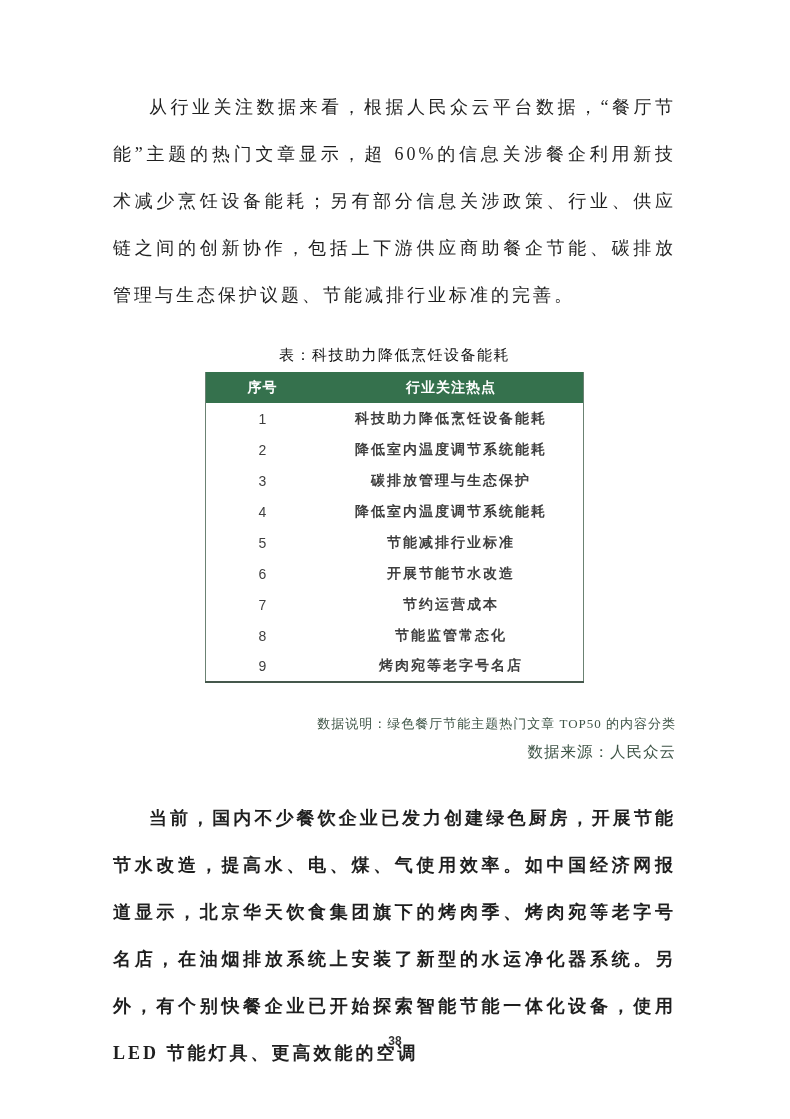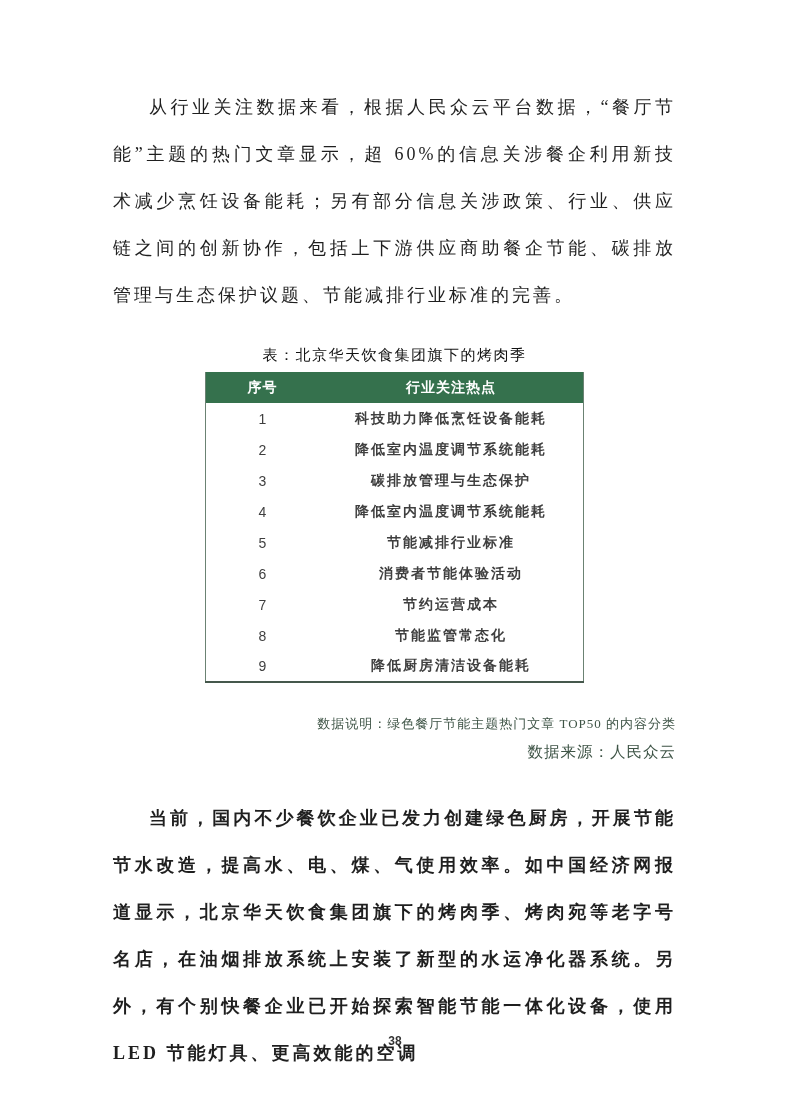--- a/index.html
+++ b/index.html
@@ -91,21 +91,21 @@
 </style>
 </head>
 <body>
 
 <div class="page">
 
   <p class="body-par par-1">从行业关注数据来看，根据人民众云平台数据，“餐厅节能”主题的热门文章显示，超 60%的信息关涉餐企利用新技术减少烹饪设备能耗；另有部分信息关涉政策、行业、供应链之间的创新协作，包括上下游供应商助餐企节能、碳排放管理与生态保护议题、节能减排行业标准的完善。</p>
 
   <div class="table-block">
 
-    <div class="table-title">表：北京华天饮食集团旗下的烤肉季</div>
+    <div class="table-title">表：科技助力降低烹饪设备能耗</div>
 
     <table class="report-table">
       <colgroup>
         <col class="col-index">
         <col class="col-topic">
       </colgroup>
       <thead>
         <tr>
           <th>序号</th>
           <th>行业关注热点</th>
@@ -127,33 +127,33 @@
         <tr>
           <td class="cell-index">4</td>
           <td class="cell-topic">降低室内温度调节系统能耗</td>
         </tr>
         <tr>
           <td class="cell-index">5</td>
           <td class="cell-topic">节能减排行业标准</td>
         </tr>
         <tr>
           <td class="cell-index">6</td>
-          <td class="cell-topic">消费者节能体验活动</td>
+          <td class="cell-topic">开展节能节水改造</td>
         </tr>
         <tr>
           <td class="cell-index">7</td>
           <td class="cell-topic">节约运营成本</td>
         </tr>
         <tr>
           <td class="cell-index">8</td>
           <td class="cell-topic">节能监管常态化</td>
         </tr>
         <tr>
           <td class="cell-index">9</td>
-          <td class="cell-topic">降低厨房清洁设备能耗</td>
+          <td class="cell-topic">烤肉宛等老字号名店</td>
         </tr>
       </tbody>
     </table>
 
     <div class="table-notes">
       <div class="table-note note-desc">数据说明：绿色餐厅节能主题热门文章 TOP50 的内容分类</div>
       <div class="table-note note-src">数据来源：人民众云</div>
     </div>
 
   </div>

